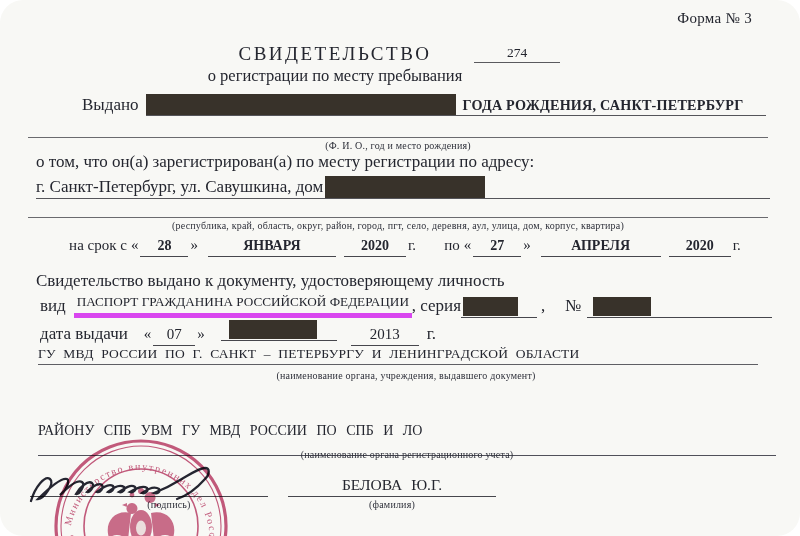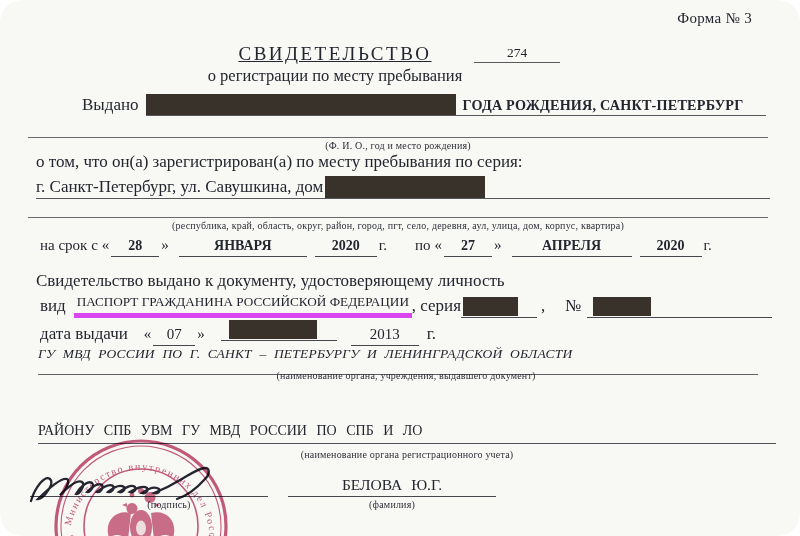--- a/index.html
+++ b/index.html
@@ -9,21 +9,21 @@
     background:#f8f8f5;
     overflow:hidden;
     font-family:"Liberation Serif","DejaVu Serif",serif;
     color:#24262f;
     border-radius:23px;
   }
   .abs { position:absolute; }
   .form-label { top:10px; right:48px; font-size:15px; letter-spacing:.3px; }
 
   .title-wrap { top:43px; left:30px; width:610px; text-align:center; }
-  .title-main { font-size:19px; letter-spacing:2.5px; font-weight:normal; display:inline-block;text-decoration:underline; }
+  .title-main { font-size:19px; letter-spacing:2.5px; font-weight:normal; display:inline-block; }
   .title-sub  { font-size:16.5px; margin-top:1px; }
   .cert-number { top:45px; left:474px; width:86px; text-align:center;
     font-size:13.5px; border-bottom:1px solid #5a5a5e; padding-bottom:1px; }
 
   .row { display:flex; align-items:flex-end; }
   .vydano-row { top:94px; left:82px; right:34px; }
   .vydano-label { font-size:17px; padding-bottom:1px; }
   .vydano-field { flex:1; margin-left:7px; border-bottom:1.5px solid #55555a;
     display:flex; align-items:flex-end; }
   .redact { background:#38322a; }
@@ -38,21 +38,21 @@
 
   .intro1 { top:152px; left:36px; font-size:17px; }
   .address-row { top:176px; left:36px; right:30px; border-bottom:1.5px solid #55555a; }
   .address-text { font-size:17px; white-space:nowrap; padding-bottom:1px; }
   .redact-house { width:160px; height:22px; margin-left:2px; }
   .address-fill { flex:1; }
 
   .line-resp { top:217px; left:28px; right:32px; }
   .cap-resp { top:220px; left:28px; right:32px; }
 
-  .period-row { top:237px; left:38px; right:28px; font-size:15px; align-items:baseline; }
+  .period-row { top:237px; left:38px; right:28px; font-size:15px; align-items:baseline;justify-content:center; }
   .period-row .plain { padding:0 2px; }
   .ucell { display:inline-block; text-align:center; border-bottom:1px solid #46464c;
     font-weight:bold; font-size:14px; padding-bottom:2px; }
   .w-day { width:48px; } .w-month { width:128px; } .w-month2 { width:120px; } .w-year { width:62px; }
   .gap8 { width:8px; } .gap14 { width:14px; } .gap24 { width:24px; }
   .quote { font-size:15px; padding:0 2px; }
 
   .intro2 { top:271px; left:36px; font-size:17px; }
 
   .vid-row { top:294px; left:40px; right:28px; font-size:17px; }
@@ -71,29 +71,29 @@
   .date-row { top:320px; left:40px; right:28px; font-size:17px; align-items:baseline; }
   .date-label { white-space:nowrap; }
   .ucell2 { display:inline-block; text-align:center; border-bottom:1px solid #46464c;
     font-size:15px; padding-bottom:2px; }
   .w-day2 { width:42px; }
   .month-cell { width:116px; border-bottom:1px solid #46464c; display:flex; align-items:flex-end; }
   .redact-month { width:88px; height:19px; margin:0 0 1px 8px; }
   .year-cell { width:68px; }
 
   .issuer-line { top:346px; left:38px; right:42px; border-bottom:1.5px solid #5f5f64;
-    font-size:13.5px; word-spacing:4px; letter-spacing:.2px; padding-bottom:12px; white-space:nowrap;font-style:italic; }
+    font-size:13.5px; word-spacing:4px; letter-spacing:.2px; padding-bottom:2px; white-space:nowrap; }
   .cap-issuer { top:370px; left:38px; right:26px; }
 
   .chief-row { top:397px; left:38px; right:24px; }
   .chief-label { font-size:15.5px; white-space:nowrap; padding-bottom:2px; }
   .chief-value { flex:1; margin-left:8px; border-bottom:1px solid #50505a;
     font-size:13.8px; word-spacing:2px; padding:0 0 3px 6px; white-space:nowrap; }
   .district-line { top:423px; left:38px; right:24px; border-bottom:1px solid #50505a;
-    font-size:14px; word-spacing:6px; padding-bottom:4px; white-space:nowrap; }
+    font-size:14px; word-spacing:6px; padding-bottom:16px; white-space:nowrap; }
   .cap-district { top:449px; left:38px; right:24px; }
 
   .sig-block { top:471px; left:30px; width:238px; }
   .sig-line { height:26px; border-bottom:1px solid #46464c; }
   .cap-sig { margin-top:2px; padding-left:40px; }
   .fam-block { top:471px; left:288px; width:208px; }
   .fam-name { height:26px; display:flex; align-items:flex-end; justify-content:center;
     font-size:15.5px; word-spacing:5px; border-bottom:1px solid #46464c; padding-bottom:2px; }
   .cap-fam { margin-top:2px; }
 
@@ -119,21 +119,21 @@
     <span class="vydano-label">Выдано</span>
     <span class="vydano-field">
       <span class="redact redact-name"></span>
       <span class="birth-info">ГОДА РОЖДЕНИЯ, САНКТ-ПЕТЕРБУРГ</span>
     </span>
   </div>
 
   <div class="abs hline line-fio"></div>
   <div class="abs caption cap-fio">(Ф. И. О., год и место рождения)</div>
 
-  <div class="abs intro1">о том, что он(а) зарегистрирован(а) по месту пребывания по серия:</div>
+  <div class="abs intro1">о том, что он(а) зарегистрирован(а) по месту регистрации по адресу:</div>
 
   <div class="abs row address-row">
     <span class="address-text">г. Санкт-Петербург, ул. Савушкина, дом</span>
     <span class="redact redact-house"></span>
     <span class="address-fill"></span>
   </div>
 
   <div class="abs hline line-resp"></div>
   <div class="abs caption cap-resp">(республика, край, область, округ, район, город, пгт, село, деревня, аул, улица, дом, корпус, квартира)</div>
 

